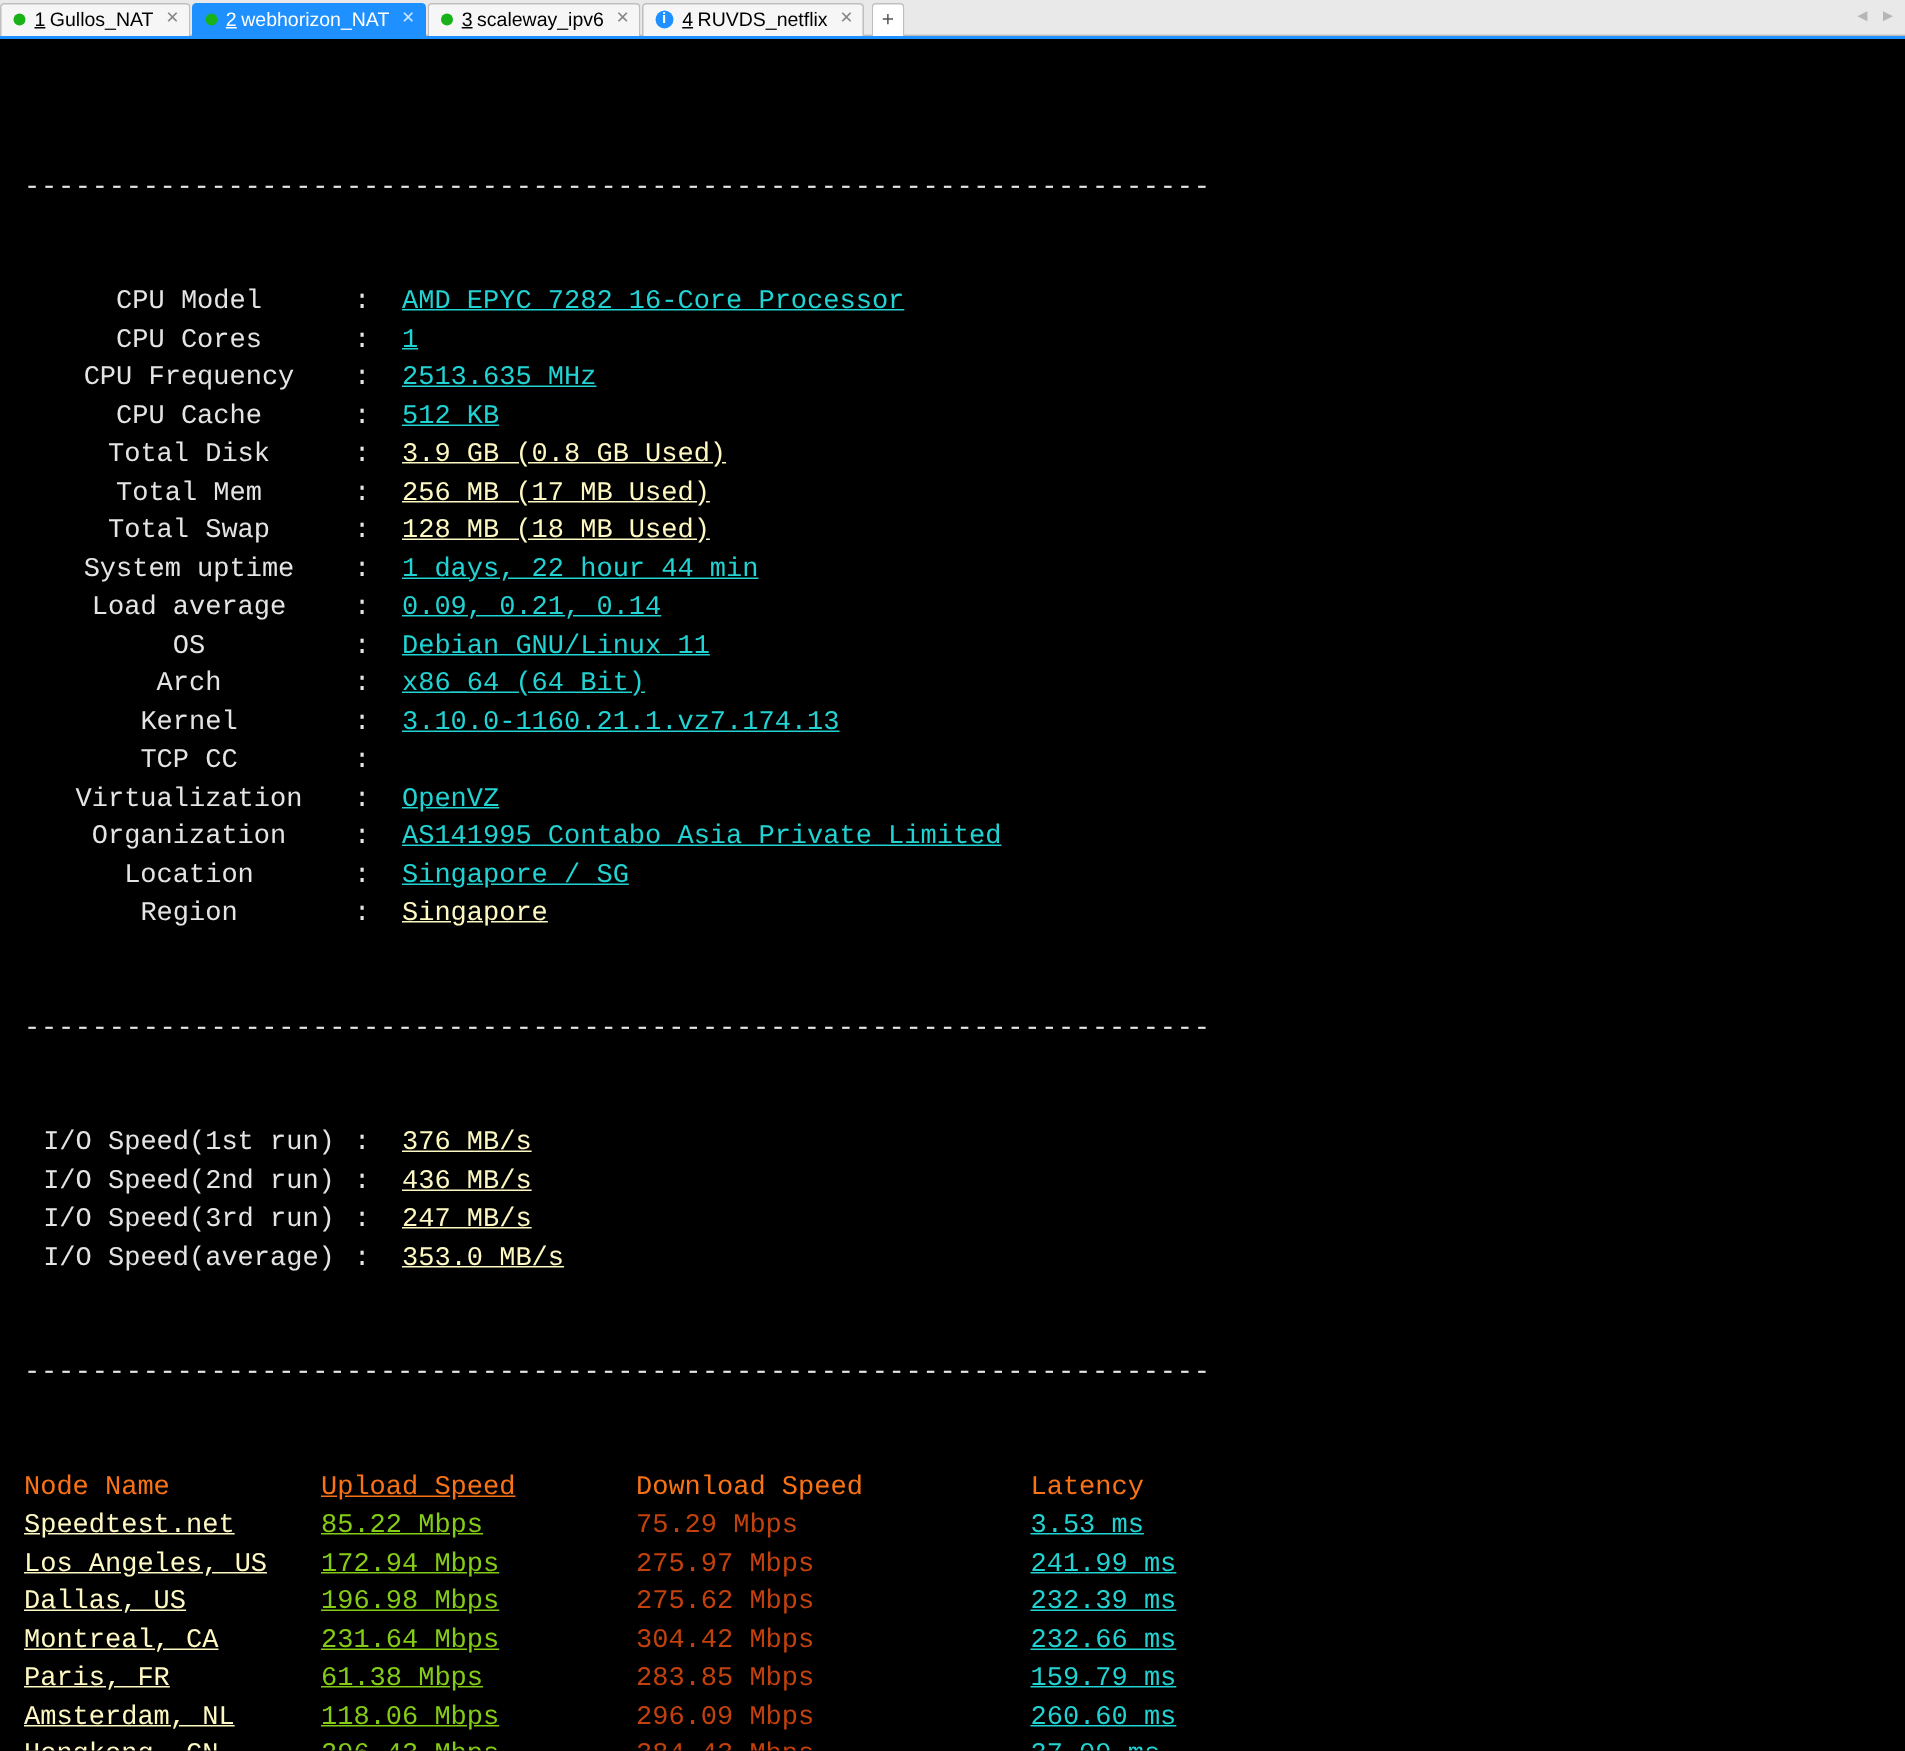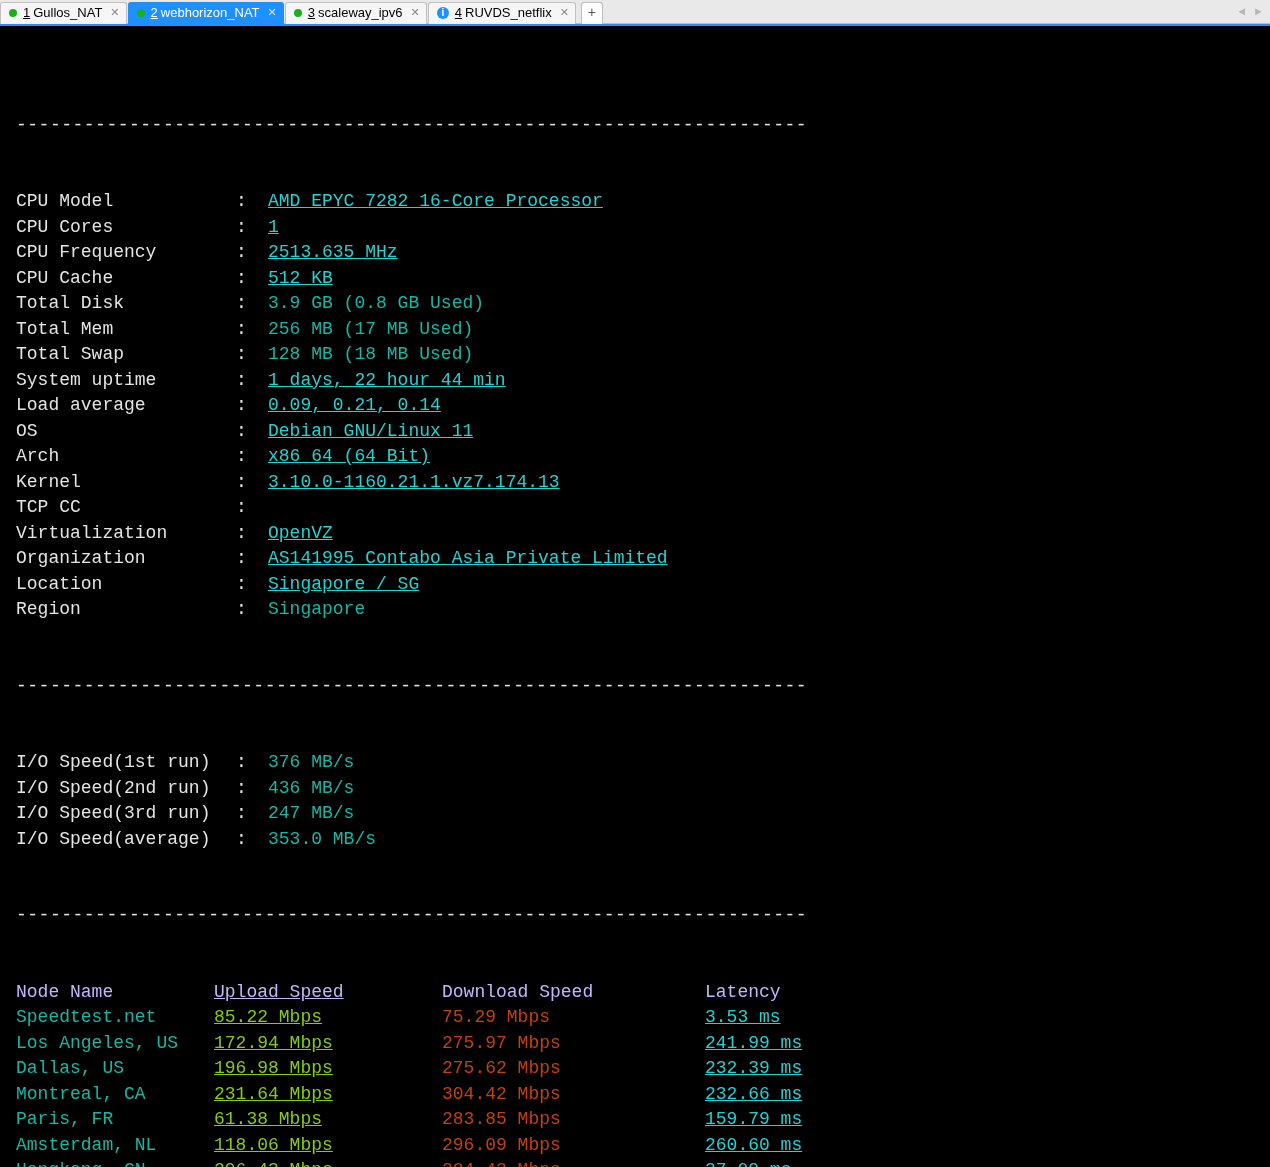--- a/index.html
+++ b/index.html
@@ -69,35 +69,35 @@
 
   
   .term {
     padding:10px 14px 8px 16px;
     color:#e4e4e4;
     white-space:pre;
   }
   .lbl   { color:#e4e4e4; }
   .colon { color:#e4e4e4; }
   .cyan   { color:#22d3d3;text-decoration:underline; }
-  .yellow { color:#14b8a6; }
+  .yellow { color:#fef9c3;text-decoration:underline; }
   .green  { color:#84cc16; }
   .red    { color:#c2410c; }
-  .white  { color:#c4b5fd; }
+  .white  { color:#f97316; }
   .sep { color:#e4e4e4; letter-spacing:0.5px; }
 
   .row { display:flex; }
-  .c-lbl { width:220px; }
+  .c-lbl { width:220px;text-align:center; }
   .c-sep { width:32px; text-align:left; }
   .c-val { flex:1; }
 
   .net-row { display:flex; }
   .nc1 { width:198px; }
   .nc2 { width:210px;text-decoration:underline; }
-  .nc3 { width:232px;margin-left:18px; }
+  .nc3 { width:232px; }
   .nc4 { flex:1;margin-left:31px; }
 </style>
 </head>
 <body>
 
 <div class="tabbar">
   <div class="tab">
       <span class="dot"></span>
       <span class="num">1</span>
       <span>Gullos_NAT</span>

